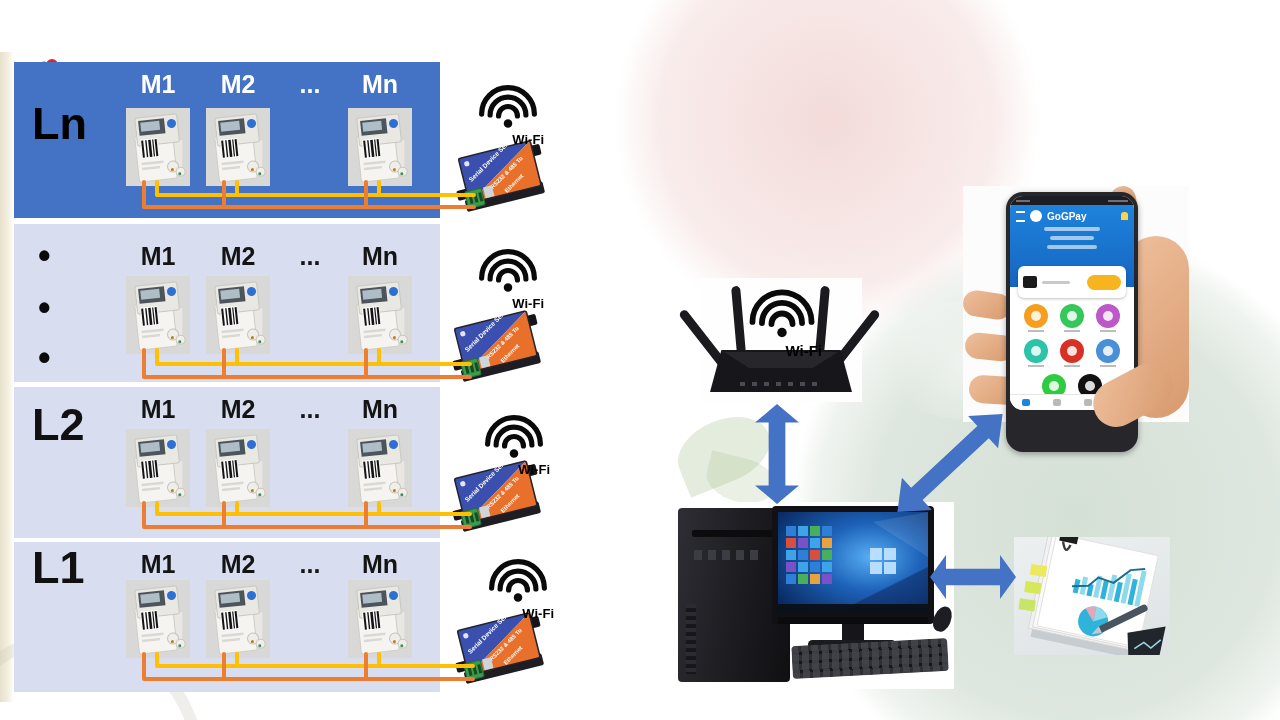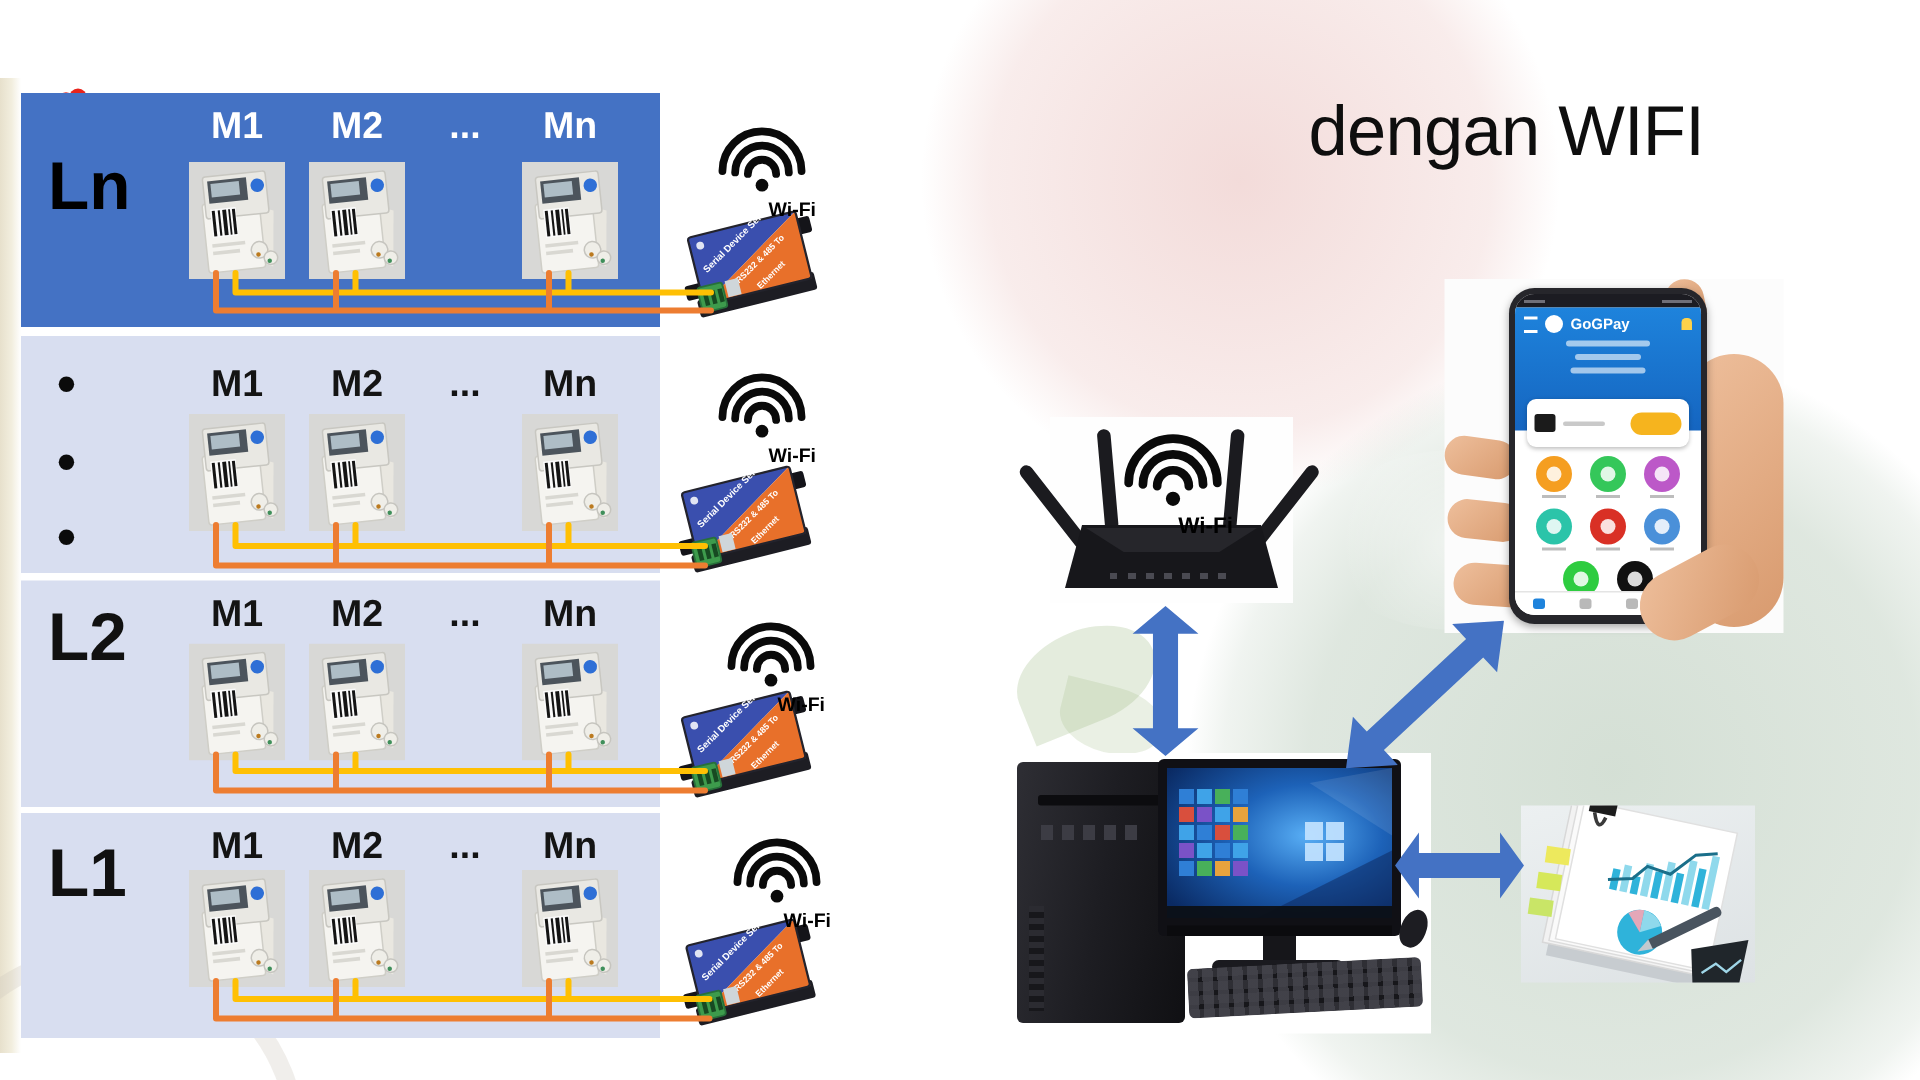--- a/index.html
+++ b/index.html
@@ -54,21 +54,21 @@
   .router-body{position:absolute;left:10px;top:72px;width:142px;height:42px;background:#17171b;
                clip-path:polygon(8% 0,92% 0,100% 100%,0 100%);}
   .router-facet{position:absolute;left:24px;top:74px;width:114px;height:16px;background:#26262b;
                 clip-path:polygon(0 0,100% 0,78% 100%,22% 100%);}
   .router-lights{position:absolute;left:40px;top:104px;width:84px;height:4px;
                  background:repeating-linear-gradient(90deg,#4a4a52 0 5px,#17171b 5px 12px);}
 
   
   .phone-box{position:absolute;left:963px;top:186px;width:226px;height:236px;background:#fcfcfc;}
   .hand{position:absolute;background:linear-gradient(135deg,#eebf9c,#d89a6e);}
-  .phone-frame{position:absolute;left:43px;top:6px;width:132px;height:224px;border-radius:17px;
+  .phone-frame{position:absolute;left:43px;top:6px;width:132px;height:260px;border-radius:17px;
                background:#26262b;box-shadow:0 2px 6px rgba(0,0,0,.35);}
   .phone-screen{position:absolute;left:4px;top:4px;width:124px;height:214px;border-radius:13px;
                 overflow:hidden;background:#ffffff;}
   .p-status{height:9px;background:#1c1c22;display:flex;justify-content:space-between;align-items:center;padding:0 6px;}
   .p-status i{display:block;width:14px;height:2px;background:#6f6f78;}
   .p-header{height:82px;background:linear-gradient(180deg,#1e83dc,#1565c0);position:relative;}
   .p-hrow{display:flex;align-items:center;gap:5px;padding:5px 6px 0 6px;}
   .p-burger{width:9px;height:7px;border-top:2px solid #fff;border-bottom:2px solid #fff;}
   .p-logo{width:12px;height:12px;border-radius:50%;background:#fff;}
   .p-appname{color:#fff;font-weight:bold;font-size:10px;flex:1;}
@@ -266,21 +266,21 @@
       </svg>
     <svg class="meter" style="left:192px;top:42px;">
         <use href="#sym-meter"></use>
       </svg>
     <svg class="meter" style="left:334px;top:42px;">
         <use href="#sym-meter"></use>
       </svg>
   </div>
 
   <div class="row light" style="top:542px;height:150px;">
-    <div class="rlabel" style="top:14px;">L1</div>
+    <div class="rlabel" style="top:0;">L1</div>
     <div class="hdr" style="left:114px;top:8px;">M1</div>
     <div class="hdr" style="left:194px;top:8px;">M2</div>
     <div class="hdr" style="left:266px;top:8px;">...</div>
     <div class="hdr" style="left:336px;top:8px;">Mn</div>
     <svg class="meter" style="left:112px;top:38px;">
         <use href="#sym-meter"></use>
       </svg>
     <svg class="meter" style="left:192px;top:38px;">
         <use href="#sym-meter"></use>
       </svg>
@@ -336,21 +336,20 @@
     <div class="wifi-label">Wi-Fi</div>
   </div>
   <div class="wifi" style="left:482px;top:556px;width:72px;">
     <svg width="68" height="49" viewBox="0 0 72 52">
         <use href="#sym-wifi"></use>
       </svg>
     <div class="wifi-label">Wi-Fi</div>
   </div>
 
   <div class="title">
-    <div>dengan WIFI</div>
   </div>
 
   <div class="router">
     <div class="antenna" style="left:34px;top:8px;transform:rotate(-5deg);"></div>
     <div class="antenna" style="left:118px;top:8px;transform:rotate(5deg);"></div>
     <div class="antenna" style="left:-2px;top:26px;transform:rotate(-38deg);"></div>
     <div class="antenna" style="left:152px;top:26px;transform:rotate(38deg);"></div>
     <div class="router-body"></div>
     <div class="router-facet"></div>
     <div class="router-lights"></div>

